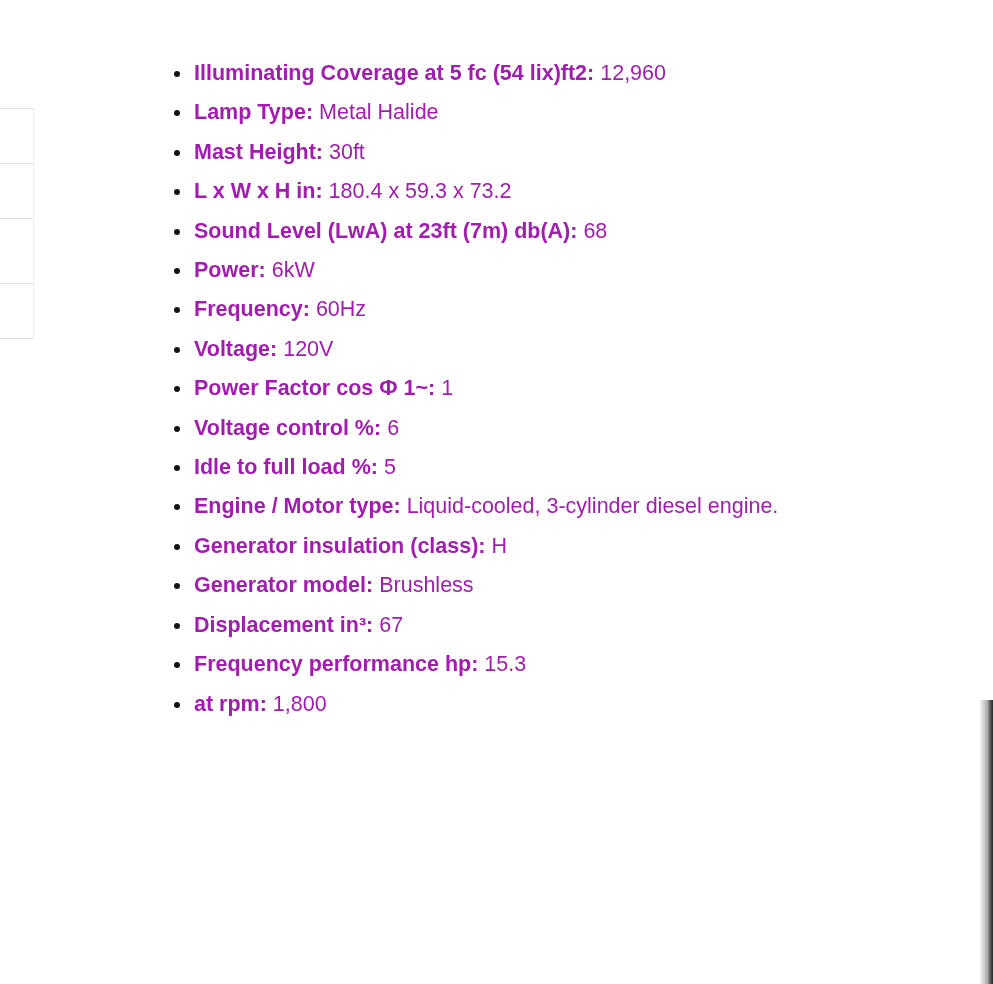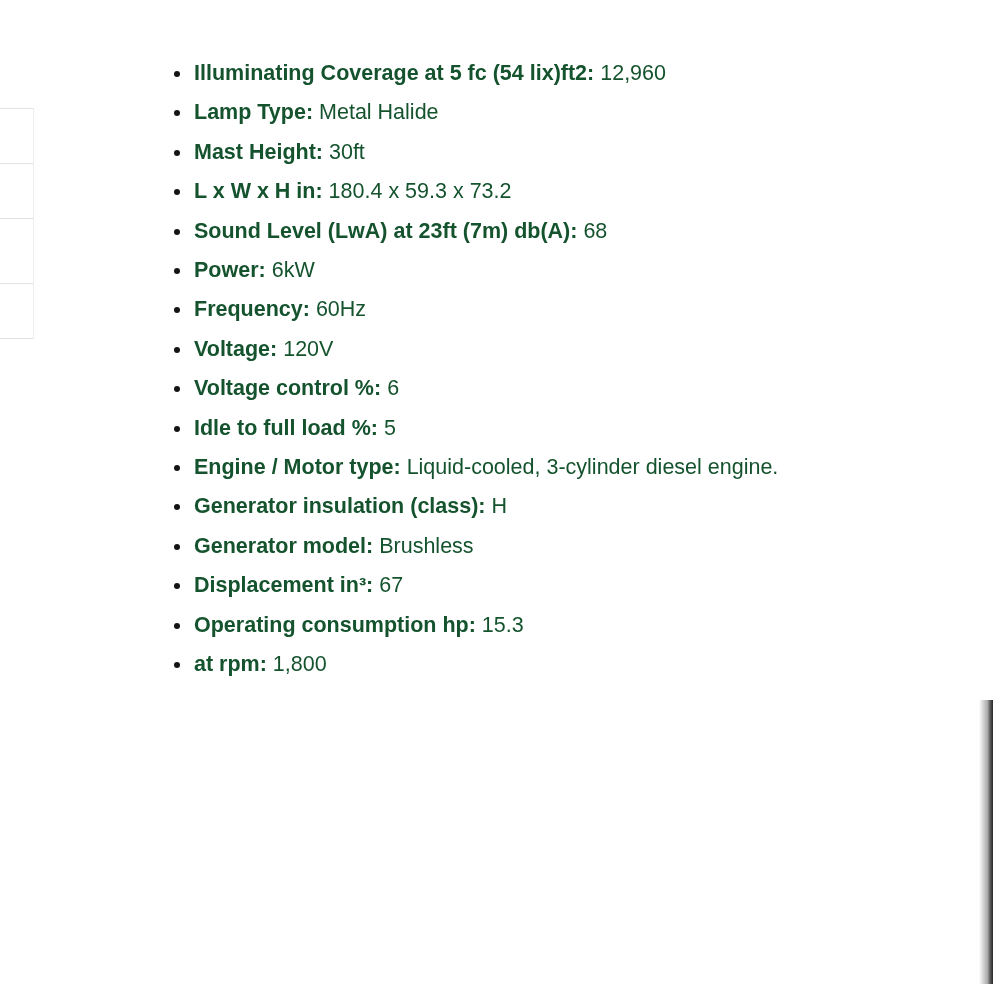--- a/index.html
+++ b/index.html
@@ -81,21 +81,21 @@
     position: absolute;
     left: 168px;
     top: 54px;
     width: 800px;
   }
   ul.spec-list li {
     position: relative;
     padding-left: 26px;
     font-size: 21.5px;
     line-height: 39.4px;
-    color: #14532d;
+    color: #a21caf;
     white-space: nowrap;
   }
   ul.spec-list li::before {
     content: "";
     position: absolute;
     left: 6px;
     top: 17px;
     width: 6px;
     height: 6px;
     border-radius: 50%;
@@ -148,20 +148,24 @@
     </li>
     <li>
       <span class="spec-label">Frequency:</span>
       <span class="spec-value">60Hz</span>
     </li>
     <li>
       <span class="spec-label">Voltage:</span>
       <span class="spec-value">120V</span>
     </li>
     <li>
+      <span class="spec-label">Power Factor cos Ф 1~:</span>
+      <span class="spec-value">1</span>
+    </li>
+    <li>
       <span class="spec-label">Voltage control %:</span>
       <span class="spec-value">6</span>
     </li>
     <li>
       <span class="spec-label">Idle to full load %:</span>
       <span class="spec-value">5</span>
     </li>
     <li>
       <span class="spec-label">Engine / Motor type:</span>
       <span class="spec-value">Liquid-cooled, 3-cylinder diesel engine.</span>
@@ -172,21 +176,21 @@
     </li>
     <li>
       <span class="spec-label">Generator model:</span>
       <span class="spec-value">Brushless</span>
     </li>
     <li>
       <span class="spec-label">Displacement in³:</span>
       <span class="spec-value">67</span>
     </li>
     <li>
-      <span class="spec-label">Operating consumption hp:</span>
+      <span class="spec-label">Frequency performance hp:</span>
       <span class="spec-value">15.3</span>
     </li>
     <li>
       <span class="spec-label">at rpm:</span>
       <span class="spec-value">1,800</span>
     </li>
   </ul>
 </div>
 
 <div class="right-shade"></div>

